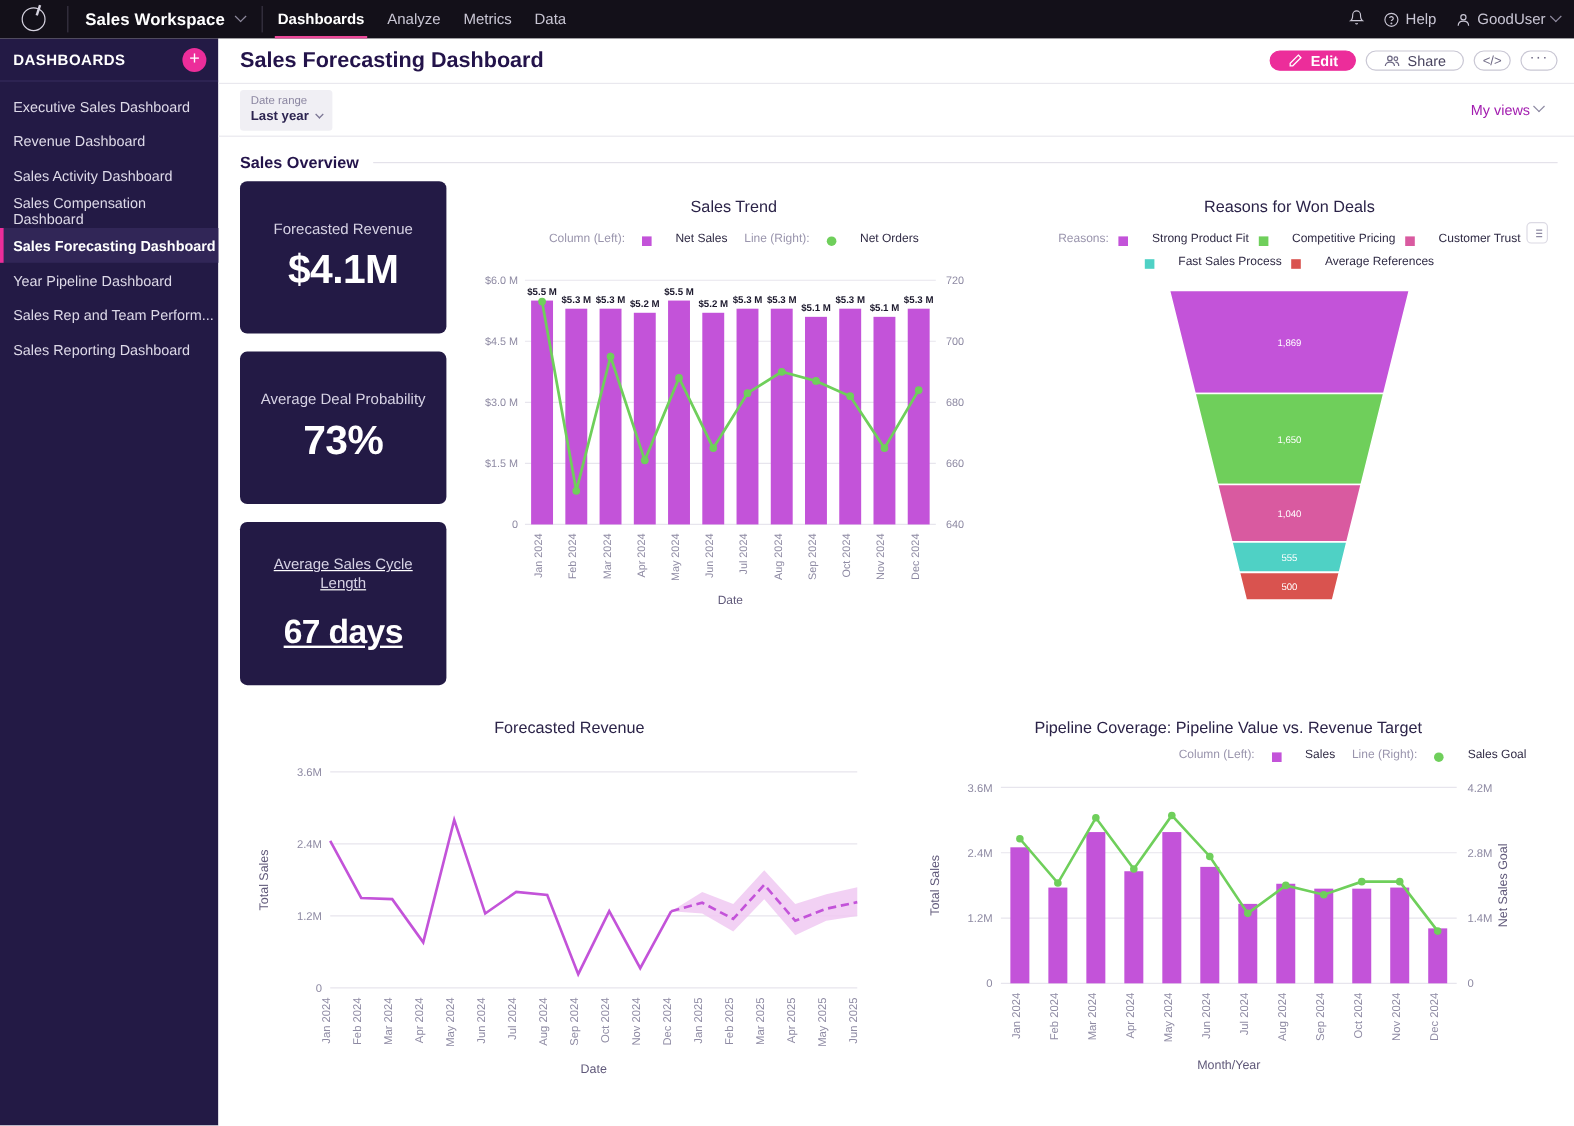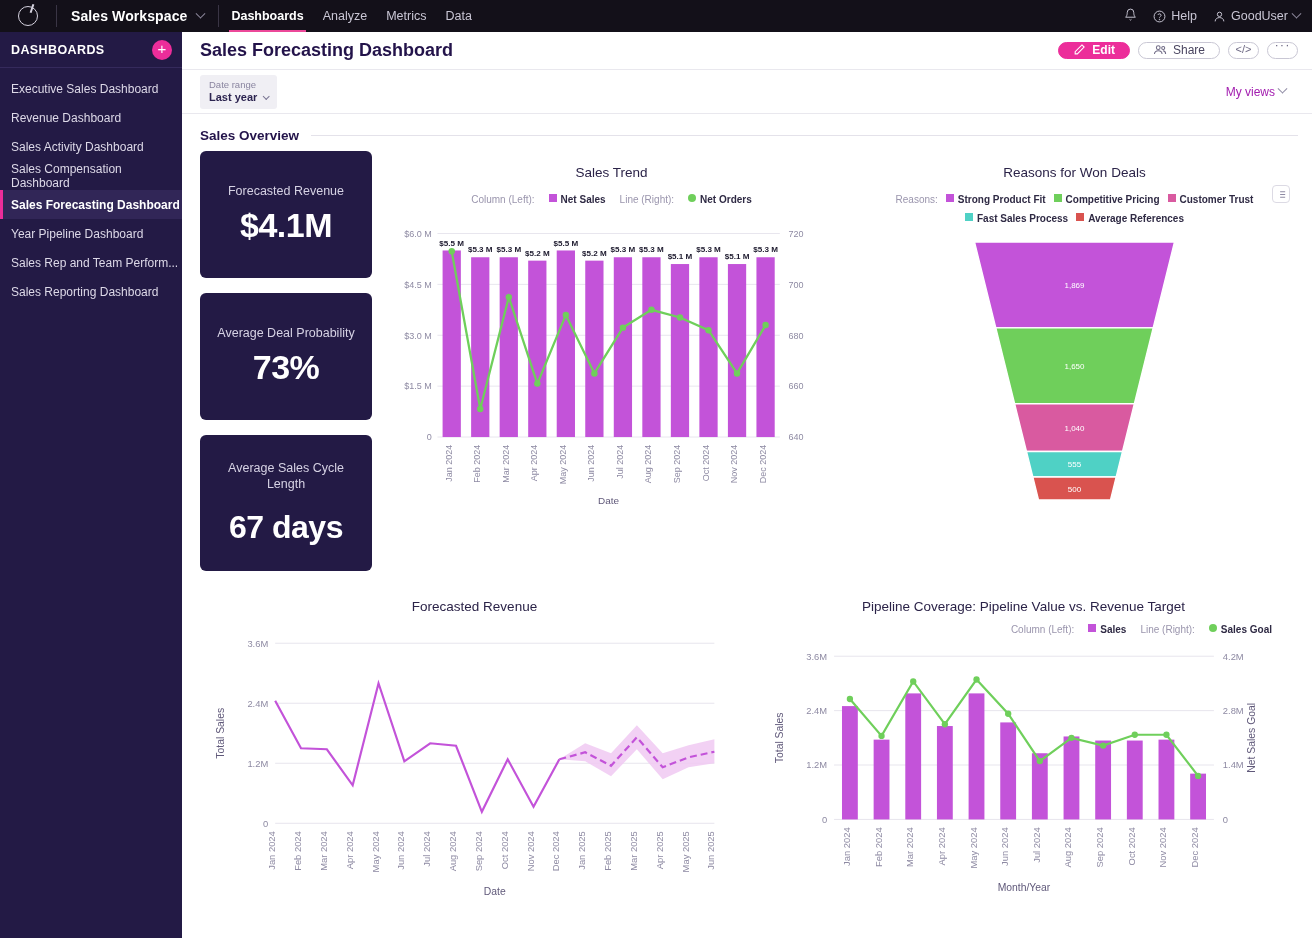--- a/index.html
+++ b/index.html
@@ -62,21 +62,21 @@
   .sb-item.active::before { content:""; position:absolute; left:0; top:0; bottom:0; width:3px; background:#ec2d9a; }
   
   .main { flex:1; background:#fff; display:flex; flex-direction:column; min-width:0; }
   .page-head {
     height:38px; display:flex; align-items:center; padding:0 14px 0 18px;
     border-bottom:1px solid #e9e8ee;
   }
   .page-title { font-size:18px; font-weight:bold; color:#23134a; }
   .head-actions { margin-left:auto; display:flex; align-items:center; gap:8px; }
   .btn {
-    height:17px; border-radius:13px; display:flex; gap:6px;
+    height:17px; border-radius:13px; display:flex; align-items:center; gap:6px;
     padding:0 14px; font-size:12px; cursor:pointer; border:1px solid #c9c7d4; color:#4a4560; background:#fff;
   }
   .btn.primary { background:#ec2d9a; color:#fff; border-color:#ec2d9a; font-weight:bold; }
   .btn.icon-only { padding:0; width:31px; justify-content:center; }
   .filter-bar {
     height:44px; display:flex; align-items:center; padding:0 26px 0 18px;
     border-bottom:1px solid #e9e8ee;
   }
   .date-chip {
     background:#f0eff4; border-radius:3px; padding:4px 9px 5px 9px; cursor:pointer; min-width:64px;
@@ -87,29 +87,29 @@
   .canvas { flex:1; overflow:hidden; padding:0 14px 0 18px; }
   .section-head { display:flex; align-items:center; gap:12px; padding:14px 0 8px 0; }
   .section-title { font-size:13.5px; font-weight:bold; color:#23134a; white-space:nowrap; }
   .section-rule { flex:1; height:1px; background:#e4e2ea; }
   .row1 { display:flex; gap:0; height:420px; }
   .kpi-col { width:172px; display:flex; flex-direction:column; gap:15px; flex-shrink:0; }
   .kpi {
     background:#231a45; border-radius:6px; color:#fff; text-align:center;
     display:flex; flex-direction:column; align-items:center; justify-content:center; padding:8px;
   }
-  .kpi1 { height:133px; } .kpi2 { height:133px; } .kpi3 { height:143px; }
+  .kpi1 { height:133px; } .kpi2 { height:133px; } .kpi3 { height:143px;text-decoration:underline; }
   .kpi-label { font-size:12.5px; color:#d6d2e4; line-height:16px; }
   .kpi-value { font-size:34px; font-weight:bold; letter-spacing:-.5px; margin-top:7px; }
-  .kpi3 .kpi-value { font-size:32px; margin-top:17px; }
+  .kpi3 .kpi-value { font-size:28px; margin-top:17px; }
   .chart-box { flex:1; min-width:0; position:relative;padding-left:16px; }
   .chart-title { text-align:center; font-size:13.5px; color:#2b2348; padding-top:14px; }
   .legend { display:flex; align-items:center; justify-content:center; gap:14px; font-size:10px; margin-top:14px; flex-wrap:wrap; }
   .lg-cap { color:#9a95ad; }
-  .lg-item { display:flex; align-items:flex-start; gap:4px; color:#2f2a44;font-weight:bold; }
+  .lg-item { display:flex; align-items:flex-end; gap:20px; color:#2f2a44; }
   .swatch { width:8px; height:8px; display:inline-block; }
   .swatch.round { border-radius:50%; }
   .axis-txt { font-size:9.5px; fill:#8e8aa3; font-family:"Liberation Sans", sans-serif; }
   .axis-name { font-size:10.5px; fill:#60597a; font-family:"Liberation Sans", sans-serif; }
   .bar-lbl { font-size:8.5px; fill:#1d1a2e; font-weight:bold; font-family:"Liberation Sans", sans-serif; }
   .funnel-lbl { font-size:8px; fill:#fff; font-family:"Liberation Sans", sans-serif; }
   .row2 { display:flex; height:320px; margin-top:14px; }
   .half { flex:1; min-width:0; }
   .list-icon {
     position:absolute; right:8px; top:34px; width:18px; height:18px; border-radius:4px;

